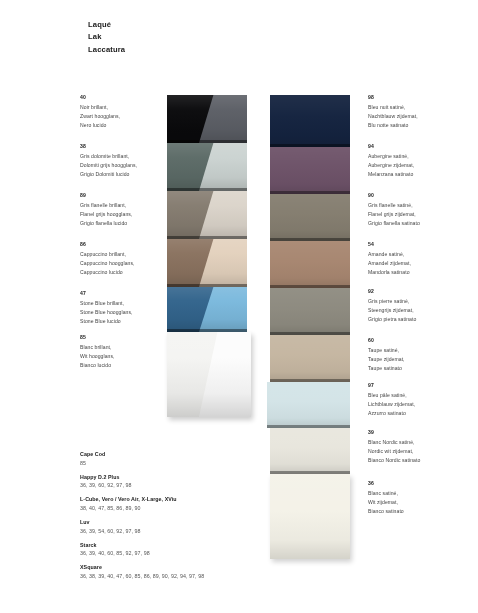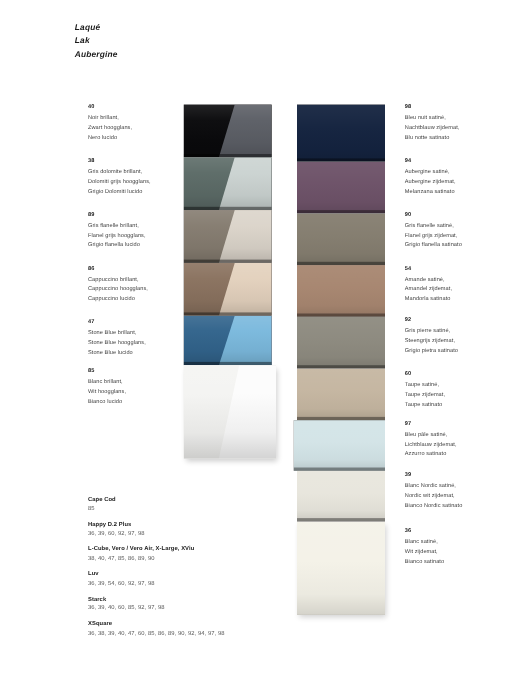--- a/index.html
+++ b/index.html
@@ -13,28 +13,27 @@
     background: #ffffff;
     font-family: "Liberation Sans", sans-serif;
     position: relative;
     overflow: hidden;
     -webkit-font-smoothing: antialiased;
   }
 
   
   .page-title {
     position: absolute;
-    left: 68px;
+    left: 88px;
     top: 19px;
     font-size: 7.6px;
     font-weight: bold;
     color: #1a1a1a;
     line-height: 1.62;
     letter-spacing: 0.02em;
-    font-style: italic;
   }
   .page-title div { white-space: nowrap; }
 
   
   .swatch-col {
     position: absolute;
   }
   #col-gloss { left: 167px; top: 95px; width: 80px; }
   #col-satin { left: 270px; top: 95px; width: 80px; }
 
@@ -154,21 +153,21 @@
     letter-spacing: 0.012em;
     white-space: nowrap;
   }
 </style>
 </head>
 <body>
 
 <div class="page-title">
   <div>Laqué</div>
   <div>Lak</div>
-  <div>Aubergine</div>
+  <div>Laccatura</div>
 </div>
 
 <div class="swatch-col" id="col-gloss">
     <div class="swatch gloss" id="swatch-gloss-40" style="height: 48px;">
       <div class="base" style="background: rgb(10, 10, 12);"></div>
       <div class="hl" style="background: rgb(85, 88, 94);"></div>
       <div class="sheen"></div>
       <div class="seam"></div>
     </div>
     <div class="swatch gloss" id="swatch-gloss-38" style="height: 48px;">

